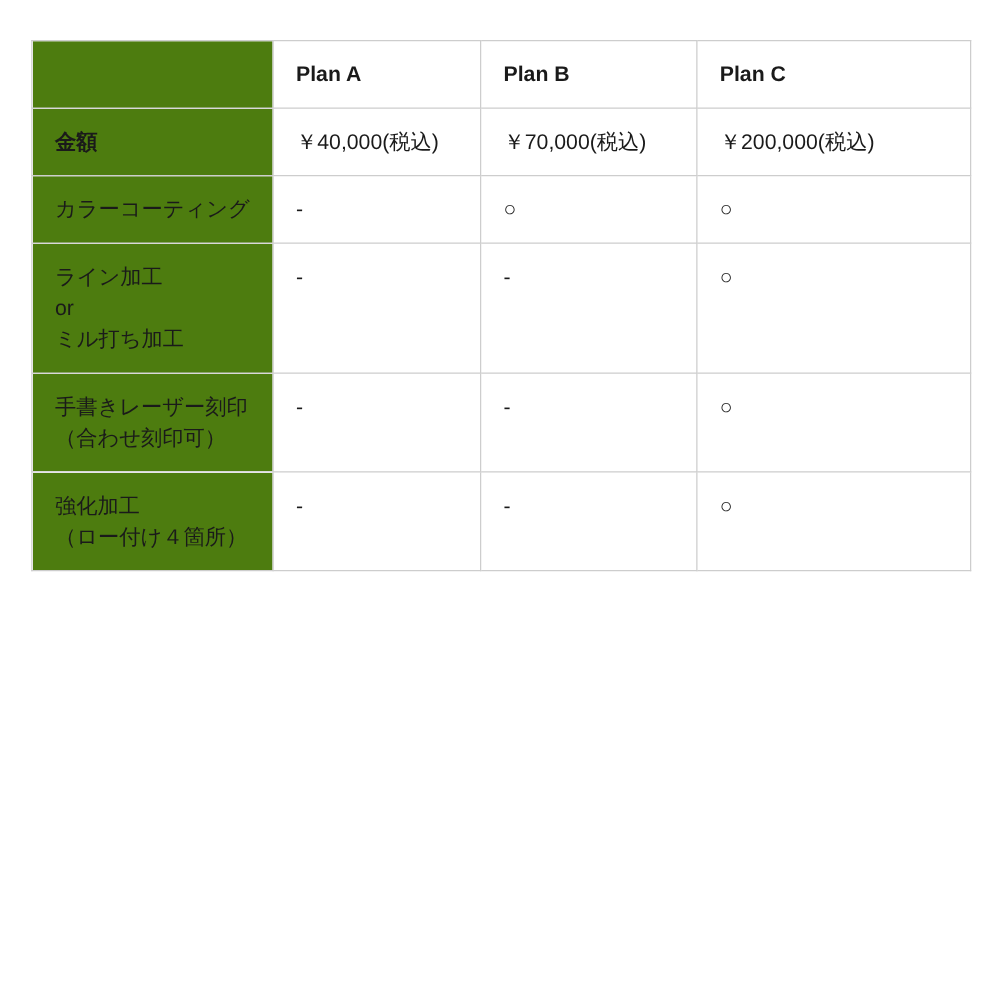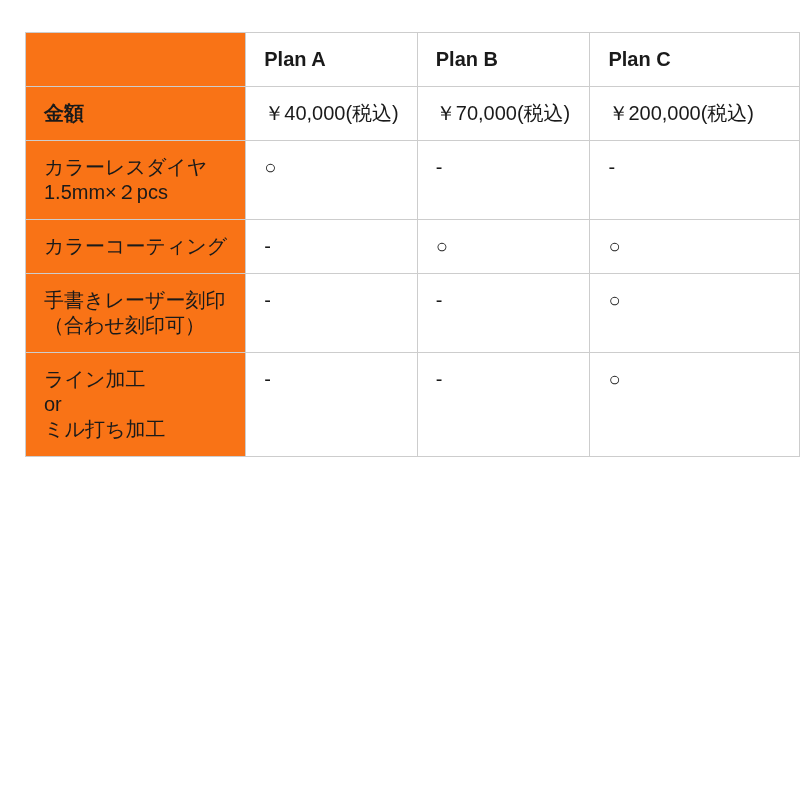--- a/index.html
+++ b/index.html
@@ -13,30 +13,30 @@
     color: #1a1a1a;
   }
   table.plan-table {
     border-collapse: collapse;
     table-layout: fixed;
     margin: 32px 0 0 25px;
   }
   .plan-table th, .plan-table td {
     border: 1px solid #cdcdcd;
     padding: 14px 18px;
-    font-size: 20px;
+    font-size: 17px;
     line-height: 25px;
     text-align: left;
     vertical-align: top;
     font-weight: normal;
     overflow: hidden;
     white-space: nowrap;
   }
   .plan-table .label-cell {
-    background: #f97316;
+    background: #4d7c0f;
   }
   .plan-table .bold,
   .plan-table thead th {
     font-weight: bold;
   }
   .plan-table thead th {
     vertical-align: middle;
   }
   .label-line { display: block; }
 </style>
@@ -62,48 +62,48 @@
     <tr>
       <th class="label-cell bold">
         <span class="label-line">金額</span>
       </th>
       <td>￥40,000(税込)</td>
       <td>￥70,000(税込)</td>
       <td>￥200,000(税込)</td>
     </tr>
     <tr>
       <th class="label-cell">
-        <span class="label-line">カラーレスダイヤ</span>
-        <span class="label-line">1.5mm×２pcs</span>
-      </th>
-      <td>○</td>
-      <td>-</td>
-      <td>-</td>
-    </tr>
-    <tr>
-      <th class="label-cell">
         <span class="label-line">カラーコーティング</span>
       </th>
       <td>-</td>
       <td>○</td>
+      <td>○</td>
+    </tr>
+    <tr>
+      <th class="label-cell">
+        <span class="label-line">ライン加工</span>
+        <span class="label-line">or</span>
+        <span class="label-line">ミル打ち加工</span>
+      </th>
+      <td>-</td>
+      <td>-</td>
       <td>○</td>
     </tr>
     <tr>
       <th class="label-cell">
         <span class="label-line">手書きレーザー刻印</span>
         <span class="label-line">（合わせ刻印可）</span>
       </th>
       <td>-</td>
       <td>-</td>
       <td>○</td>
     </tr>
     <tr>
       <th class="label-cell">
-        <span class="label-line">ライン加工</span>
-        <span class="label-line">or</span>
-        <span class="label-line">ミル打ち加工</span>
+        <span class="label-line">強化加工</span>
+        <span class="label-line">（ロー付け４箇所）</span>
       </th>
       <td>-</td>
       <td>-</td>
       <td>○</td>
     </tr>
   </tbody>
 </table>
 
 </body></html>

